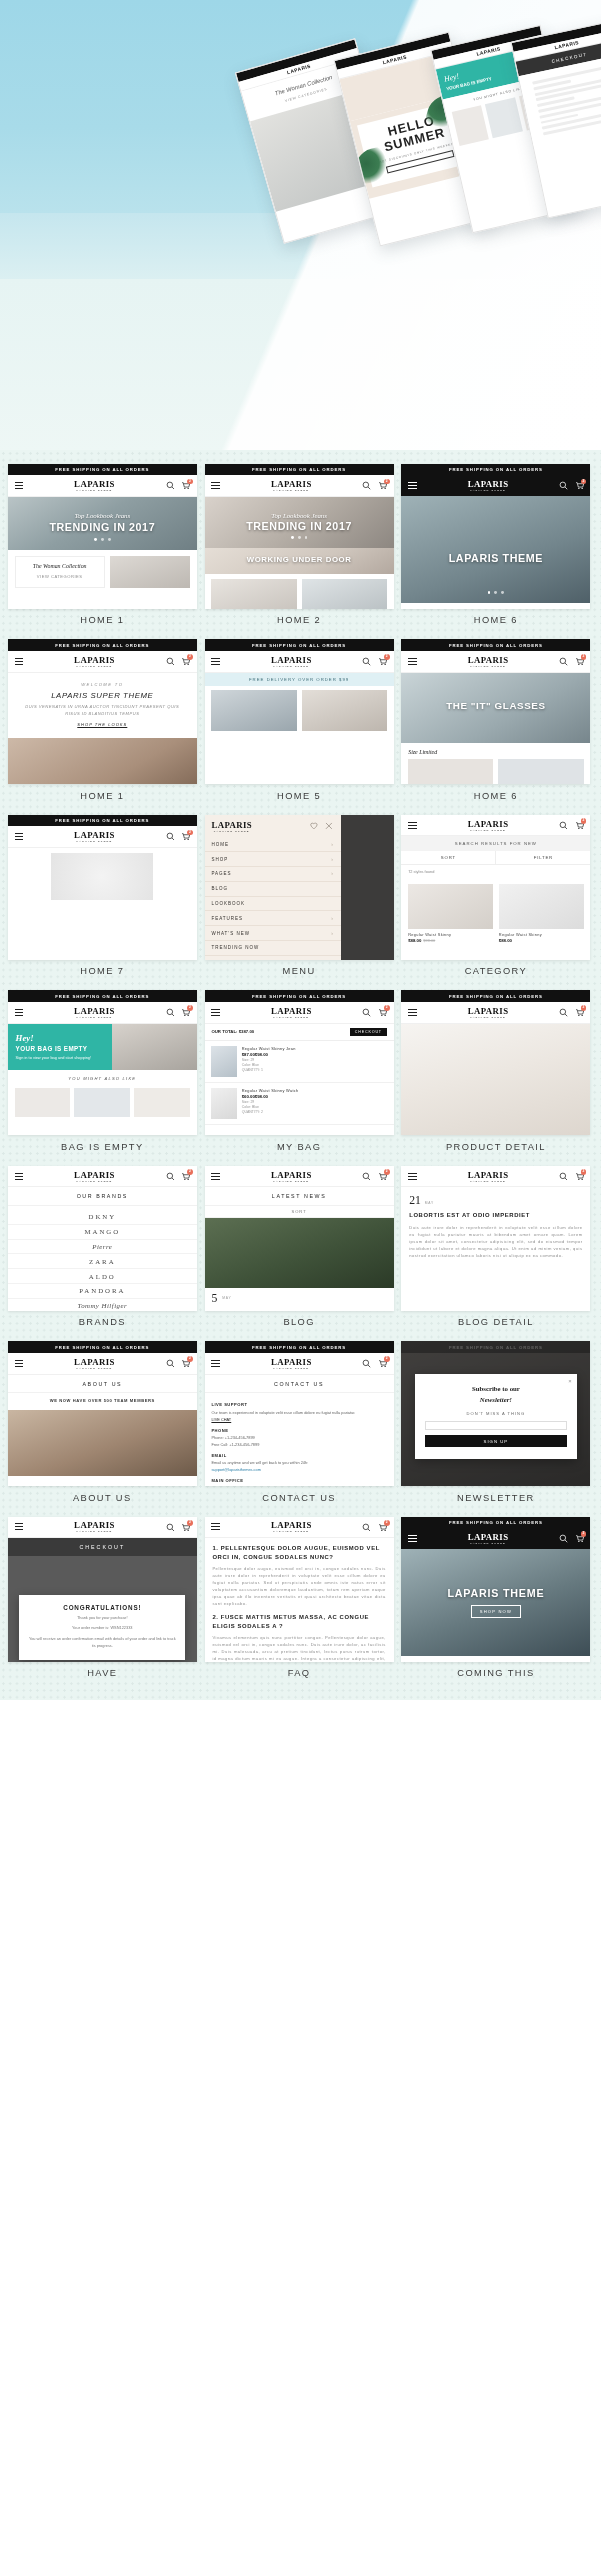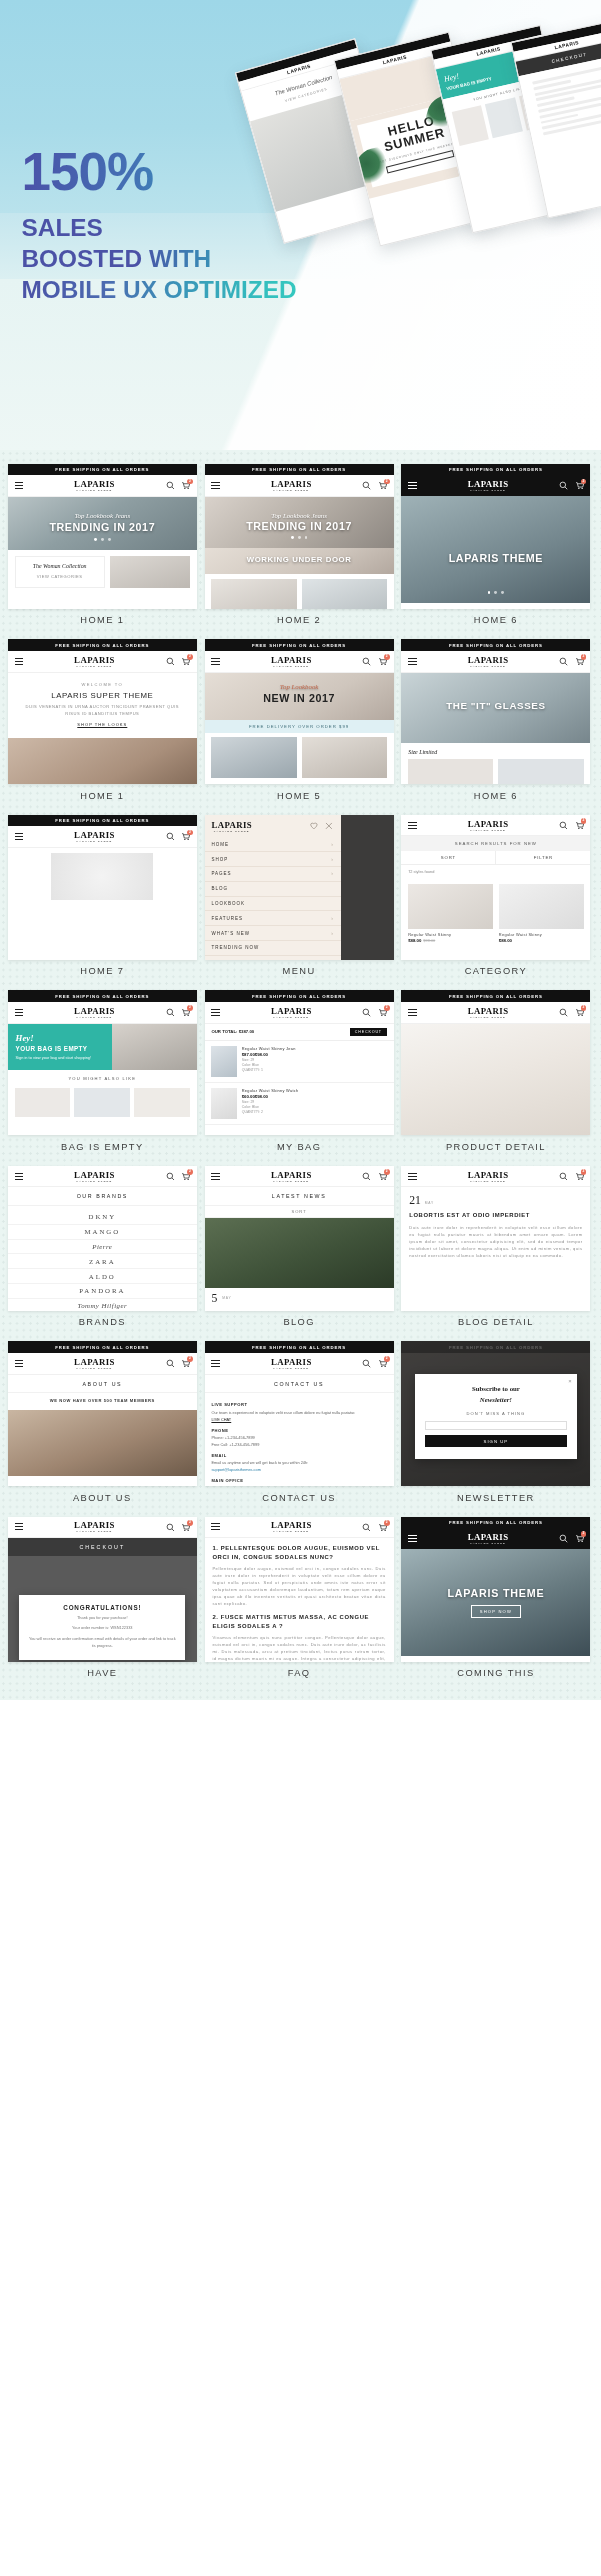--- a/index.html
+++ b/index.html
@@ -149,21 +149,21 @@
     text-align:center; color:#fff; font-size:6.8px; font-style:italic;
     font-family:"Liberation Serif",serif; text-shadow:0 1px 2px rgba(0,0,0,.4);
   }
   .dots { position:absolute; left:0; right:0; bottom:4.9px; text-align:center; }
   .dots b { display:inline-block; width:2.9px; height:2.9px; border-radius:50%; background:rgba(255,255,255,.65); margin:0 2px; }
   .dots b.on { background:#fff; }
 
   .white-pad { background:#fff; padding:5.9px 6.8px; }
   .tiny { font-size:4.1px; color:#8d8d8d; letter-spacing:0.5px; line-height:1.7; }
   .serif-it { font-family:"Liberation Serif",serif; font-style:italic; font-size:6.8px; color:#222; }
-  .ctr { text-align:center; }
+  .ctr { text-align:center;font-style:italic; }
 
   
   .menu-panel { background:#f5efe8; height:100%; width:72%; }
   .menu-head { display:flex; align-items:center; justify-content:space-between; padding:4.9px 6.8px; }
   .menu-item {
     display:flex; align-items:center; justify-content:space-between;
     padding:4.4px 6.8px; border-bottom:1px solid #e9e0d6;
     font-size:4.5px; letter-spacing:1px; color:#33302d;
   }
   .menu-item span.ch { color:#b3a79a; font-size:4.9px; }
@@ -304,26 +304,20 @@
           <div class="mm-line s"></div>
             <div class="mm-line"></div>
           <div class="mm-line"></div>
             <div class="mm-line s"></div>
           <div class="mm-line"></div>
             <div class="mm-line"></div>
         </div>
       </div>
     </div>
 
-    <div class="hero-copy">
-      <div class="big-pct">150%</div>
-      <div class="sub-line l1">SALES</div>
-      <div class="sub-line l2">BOOSTED WITH</div>
-      <div class="sub-line l3">MOBILE UX OPTIMIZED</div>
-    </div>
   </section>
 
   <section class="grid-section">
 
     <div class="row">
 
       <div class="cell">
         <div class="thumb">
           <div class="ship">FREE SHIPPING ON ALL ORDERS</div>
           <div class="nav">
@@ -506,24 +500,20 @@
                 </span>
               <span class="ic">
                   <svg width="8.8" height="8.8" viewBox="0 0 16 16">
                     <path d="M2 3h2l2 8h8l2-6H5" fill="none" stroke="#222" stroke-width="1.3"></path>
                     <circle cx="7" cy="13.5" r="1.2" fill="#222"></circle>
                     <circle cx="13" cy="13.5" r="1.2" fill="#222"></circle>
                   </svg>
                   <b class="badge">2</b>
                 </span>
             </div>
-          </div>
-          <div class="hero-img ph-e" style="height:47px">
-            <div class="overlay-script" style="color:#c56a4e;top:22%">Top Lookbook</div>
-            <div class="overlay-title" style="color:#222;text-shadow:none;top:42%">NEW IN 2017</div>
           </div>
           <div style="background:#dff0f4;text-align:center;font-size:4.3px;letter-spacing:1px;color:#3b6a76;padding:3.9px 0">FREE DELIVERY OVER ORDER $99</div>
           <div class="white-pad" style="display:flex;gap:4.9px;padding-top:4.9px">
             <div style="flex:1;height:41px;background:linear-gradient(160deg,#cfd6da,#9aa6ad)"></div>
             <div style="flex:1;height:41px;background:linear-gradient(160deg,#e3ded8,#bdb6ae)"></div>
           </div>
         </div>
         <div class="cap">HOME 5</div>
       </div>
 

